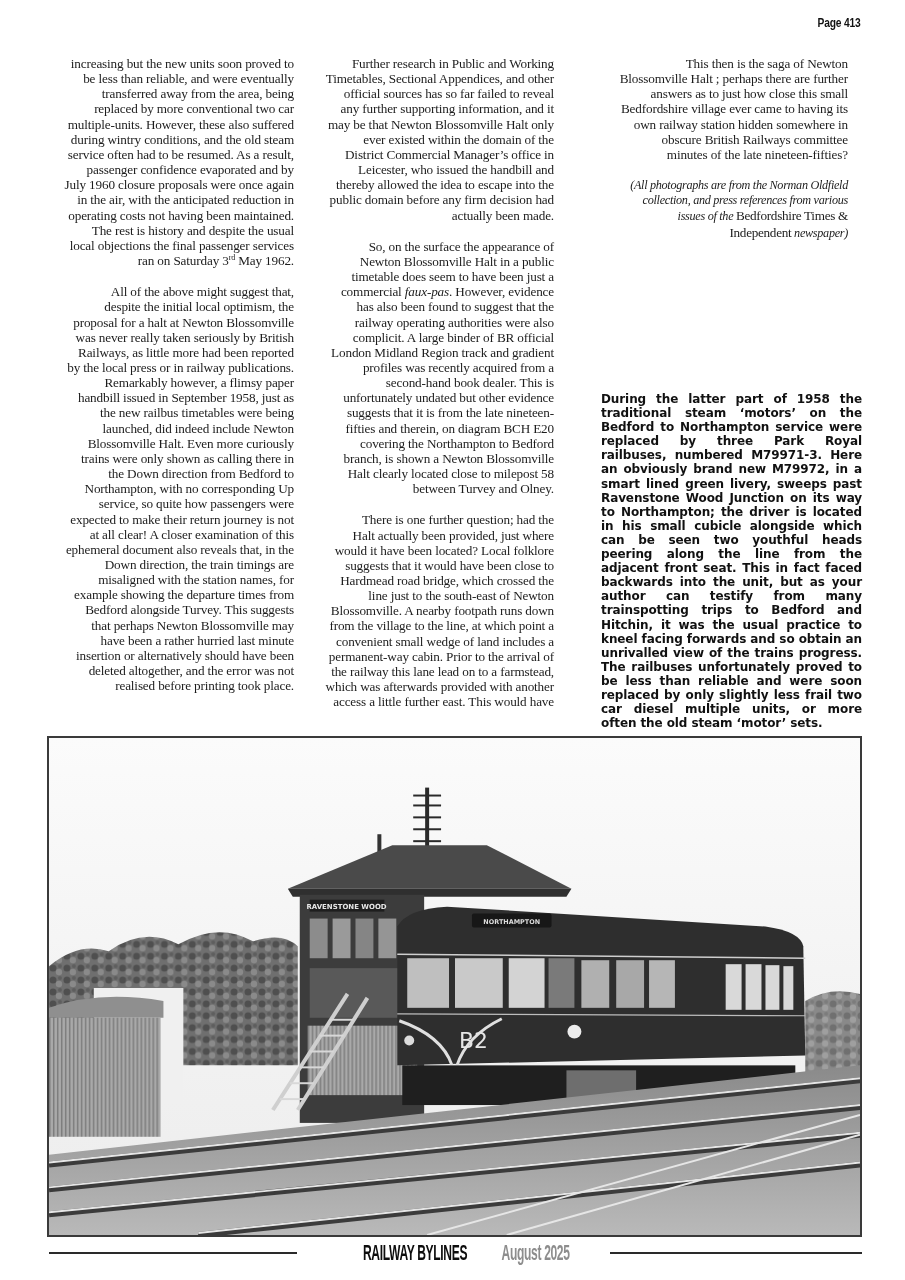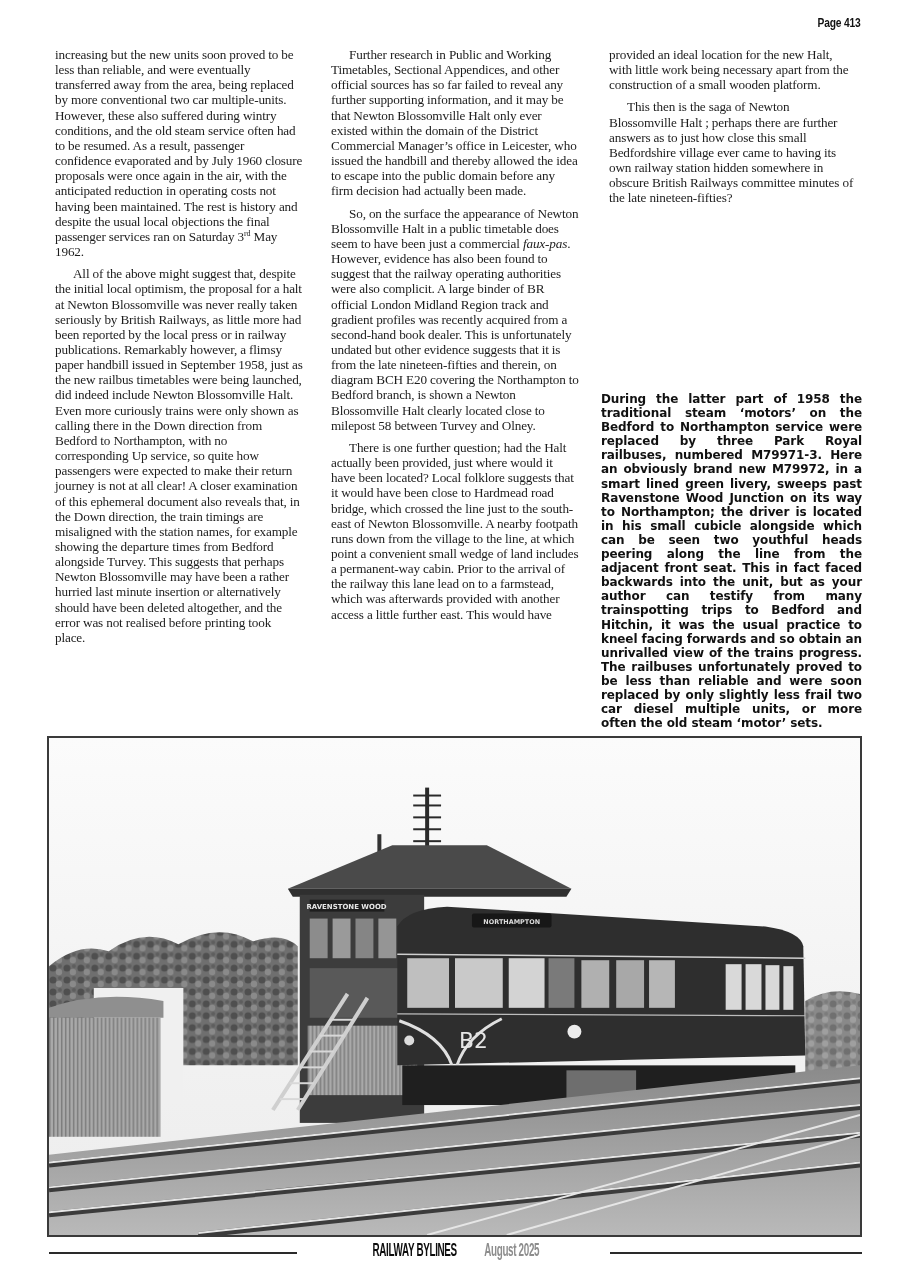--- a/index.html
+++ b/index.html
@@ -12,23 +12,23 @@
       font-weight: bold; font-size: 12.5px; letter-spacing: -0.2px;
       transform: scaleX(0.82); transform-origin: right center; color: #111;
     }
 
     .col {
       position: absolute; top: 40px; width: 262px;
       font-size: 13.2px; line-height: 15.15px; letter-spacing: -0.15px;
       text-align: left; color: #1c1c1c;
     }
     .col-1 { left: 48px; }
-    .col-2 { left: 324px; }
+    .col-2 { left: 308px; }
     .col-3 { left: 602px; }
-    .col p { margin: 7px; }
+    .col p { margin: 16px; text-align: right; }
     .col p.indent { text-indent: 18px; }
     .col i { }
     .col sup { font-size: 8px; vertical-align: 5px; line-height: 0; }
     .credit { font-style: italic; font-size: 12.2px; letter-spacing: -0.3px; }
     .credit .upright { font-style: normal; font-size: 13.2px; }
 
     .caption {
       position: absolute; left: 601px; top: 392px; width: 261px;
       font-family: "DejaVu Sans", "Liberation Sans", sans-serif;
       font-weight: bold; font-size: 12px; line-height: 14.1px;
@@ -44,21 +44,21 @@
 
     .footer-rule {
       position: absolute; top: 1252px; height: 2px; background: #2a2a2a;
     }
     .footer-rule.left { left: 49px; width: 248px; }
     .footer-rule.right { left: 610px; width: 252px; }
     .masthead {
       position: absolute; top: 1240px; left: 303px; width: 300px;
       text-align: center; white-space: nowrap;
       font-family: "Liberation Sans", "DejaVu Sans", sans-serif;
-      font-weight: bold; font-size: 18px; letter-spacing: -0.6px;
+      font-weight: bold; font-size: 22px; letter-spacing: -0.6px;
     }
     .masthead span { display: inline-block; transform: scaleX(0.74); transform-origin: center; }
     .masthead .inner { display: inline-block; }
     .mast-title { color: #0d0d0d; }
     .mast-issue { color: #8d8d8d; }
   </style>
 </head>
 <body>
 
 <div class="page-number">Page 413</div>
@@ -68,22 +68,22 @@
   <p class="indent">All of the above might suggest that, despite the initial local optimism, the proposal for a halt at Newton Blossomville was never really taken seriously by British Railways, as little more had been reported by the local press or in railway publications. Remarkably however, a flimsy paper handbill issued in September 1958, just as the new railbus timetables were being launched, did indeed include Newton Blossomville Halt. Even more curiously trains were only shown as calling there in the Down direction from Bedford to Northampton, with no corresponding Up service, so quite how passengers were expected to make their return journey is not at all clear! A closer examination of this ephemeral document also reveals that, in the Down direction, the train timings are misaligned with the station names, for example showing the departure times from Bedford alongside Turvey. This suggests that perhaps Newton Blossomville may have been a rather hurried last minute insertion or alternatively should have been deleted altogether, and the error was not realised before printing took place.</p>
 </div>
 
 <div class="col col-2">
   <p class="indent">Further research in Public and Working Timetables, Sectional Appendices, and other official sources has so far failed to reveal any further supporting information, and it may be that Newton Blossomville Halt only ever existed within the domain of the District Commercial Manager’s office in Leicester, who issued the handbill and thereby allowed the idea to escape into the public domain before any firm decision had actually been made.</p>
   <p class="indent"><span>So, on the surface the appearance of Newton Blossomville Halt in a public timetable does seem to have been just a commercial </span><i>faux-pas</i><span>. However, evidence has also been found to suggest that the railway operating authorities were also complicit. A large binder of BR official London Midland Region track and gradient profiles was recently acquired from a second-hand book dealer. This is unfortunately undated but other evidence suggests that it is from the late nineteen-fifties and therein, on diagram BCH E20 covering the Northampton to Bedford branch, is shown a Newton Blossomville Halt clearly located close to milepost 58 between Turvey and Olney.</span></p>
   <p class="indent">There is one further question; had the Halt actually been provided, just where would it have been located? Local folklore suggests that it would have been close to Hardmead road bridge, which crossed the line just to the south-east of Newton Blossomville. A nearby footpath runs down from the village to the line, at which point a convenient small wedge of land includes a permanent-way cabin. Prior to the arrival of the railway this lane lead on to a farmstead, which was afterwards provided with another access a little further east. This would have</p>
 </div>
 
 <div class="col col-3">
-  <p>provided an ideal location for the new Halt, with little work being necessary apart from the construction of a small wooden platform.</p>
   <p class="indent">This then is the saga of Newton Blossomville Halt ; perhaps there are further answers as to just how close this small Bedfordshire village ever came to having its own railway station hidden somewhere in obscure British Railways committee minutes of the late nineteen-fifties?</p>
+  <p class="credit"><span>(All photographs are from the Norman Oldfield collection, and press references from various issues of the </span><span class="upright">Bedfordshire Times &amp; Independent</span><span> newspaper)</span></p>
 </div>
 
 <div class="caption">During the latter part of 1958 the traditional steam ‘motors’ on the Bedford to Northampton service were replaced by three Park Royal railbuses, numbered M79971-3. Here an obviously brand new M79972, in a smart lined green livery, sweeps past Ravenstone Wood Junction on its way to Northampton; the driver is located in his small cubicle alongside which can be seen two youthful heads peering along the line from the adjacent front seat. This in fact faced backwards into the unit, but as your author can testify from many trainspotting trips to Bedford and Hitchin, it was the usual practice to kneel facing forwards and so obtain an unrivalled view of the trains progress. The railbuses unfortunately proved to be less than reliable and were soon replaced by only slightly less frail two car diesel multiple units, or more often the old steam ‘motor’ sets.</div>
 
 <div class="photo-frame">
   <svg viewBox="0 0 815 501" preserveAspectRatio="none">
     <defs>
       <linearGradient id="sky" x1="0" y1="0" x2="0" y2="1">
         <stop offset="0" stop-color="#fbfbfb"></stop>
         <stop offset="1" stop-color="#ececec"></stop>

